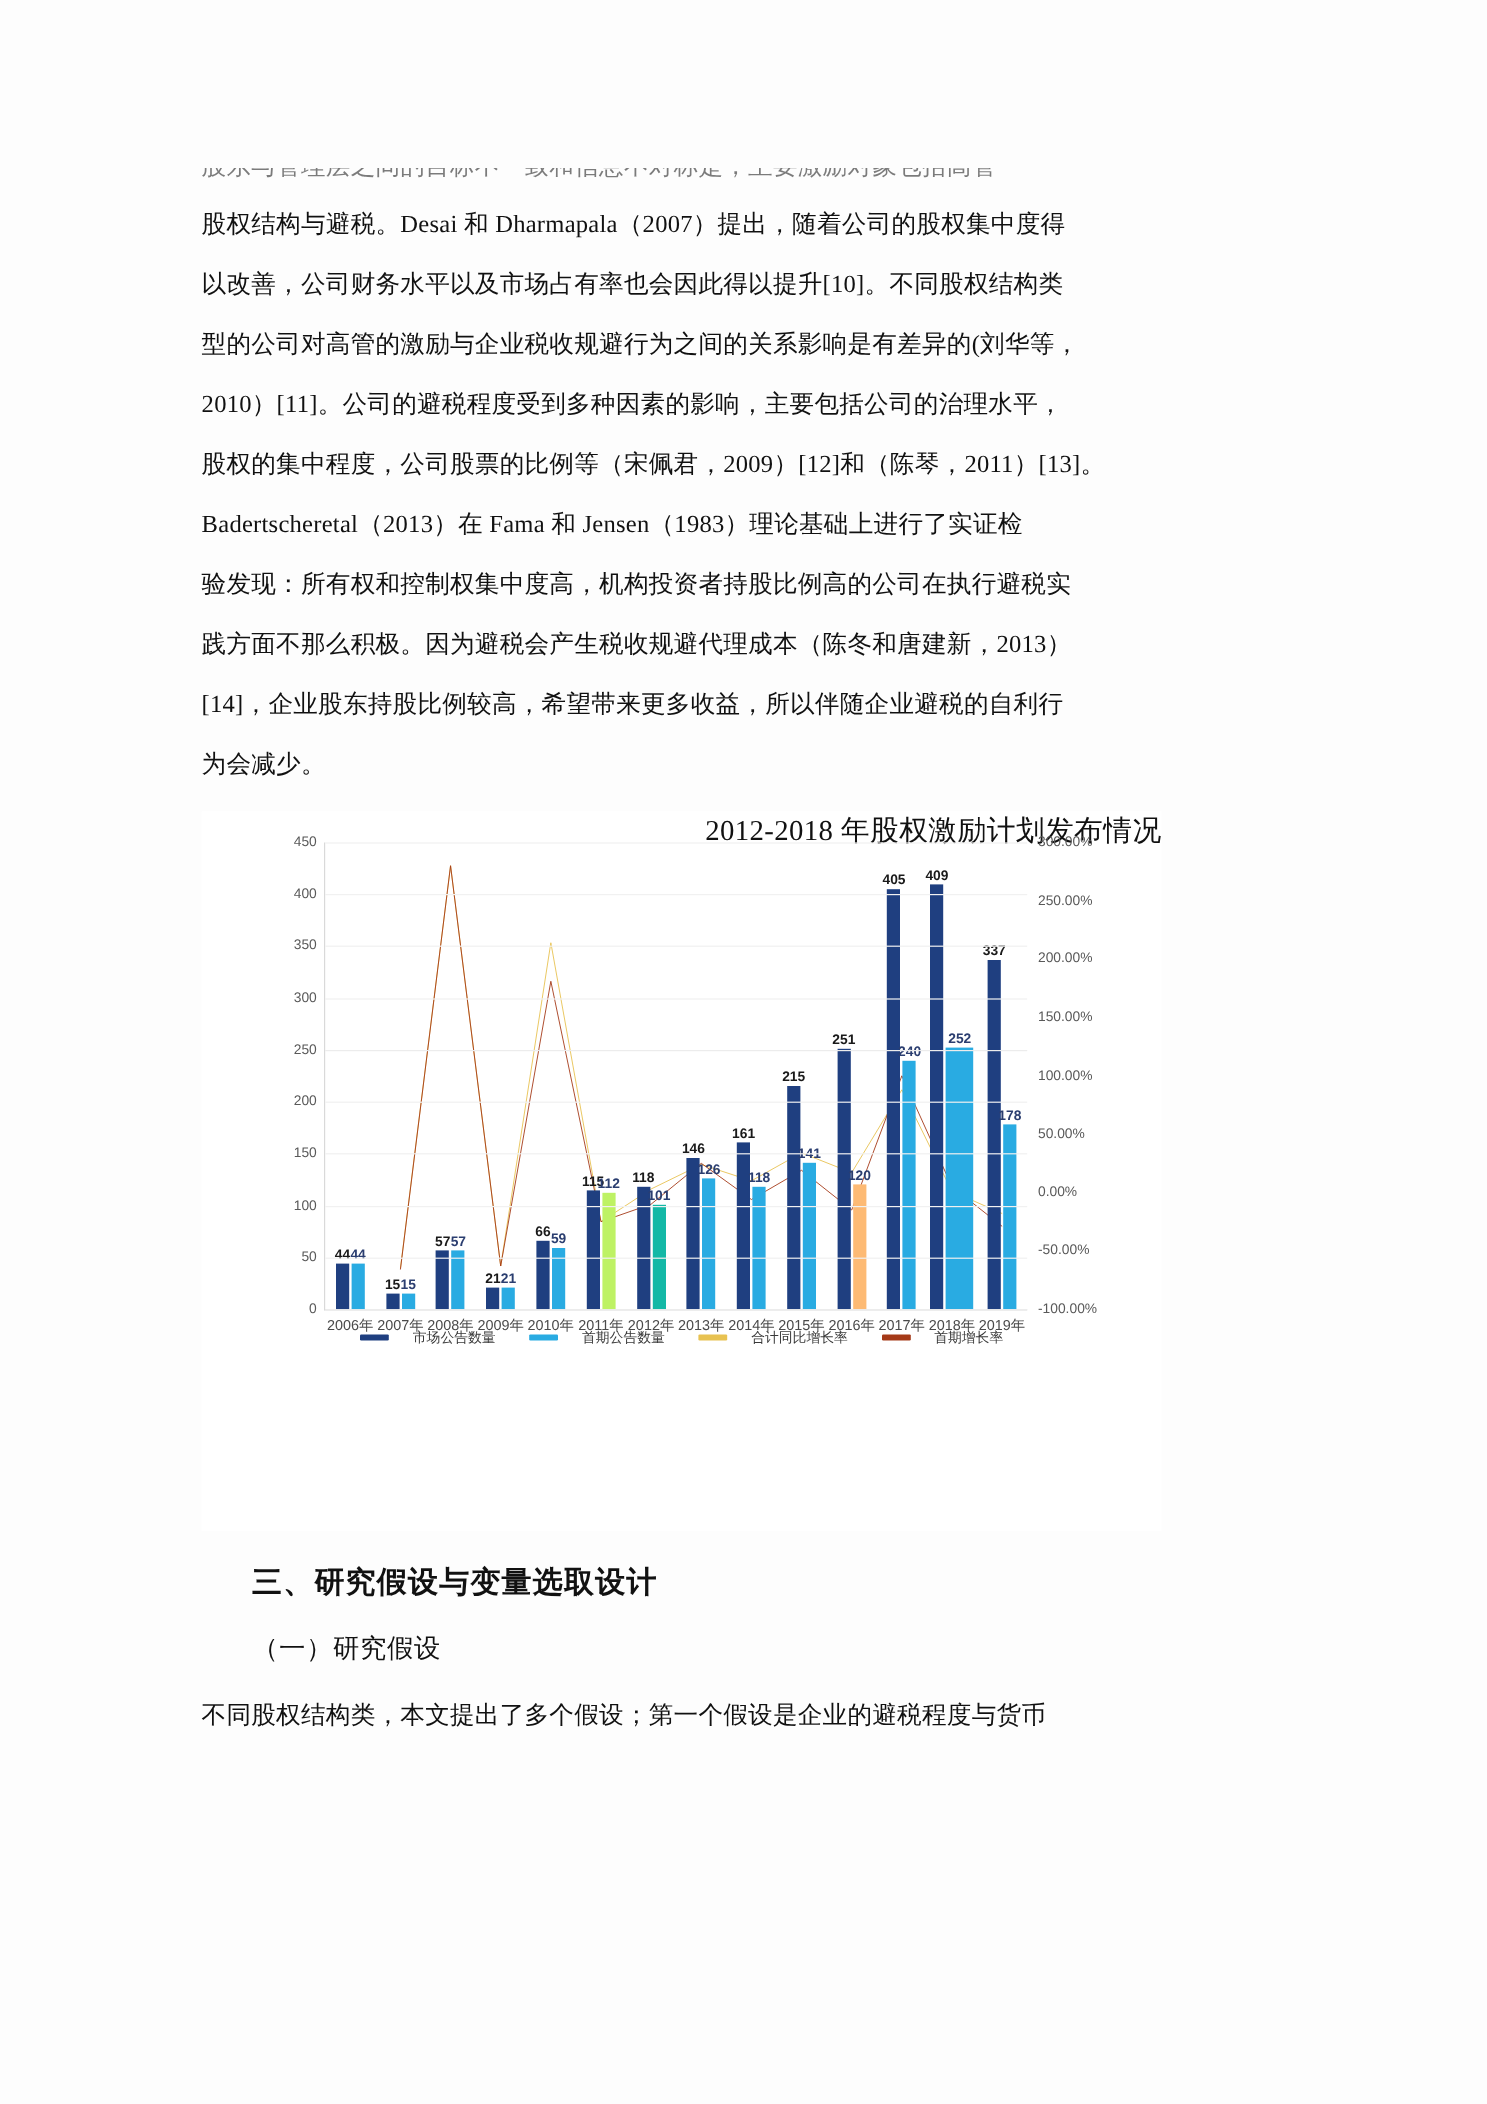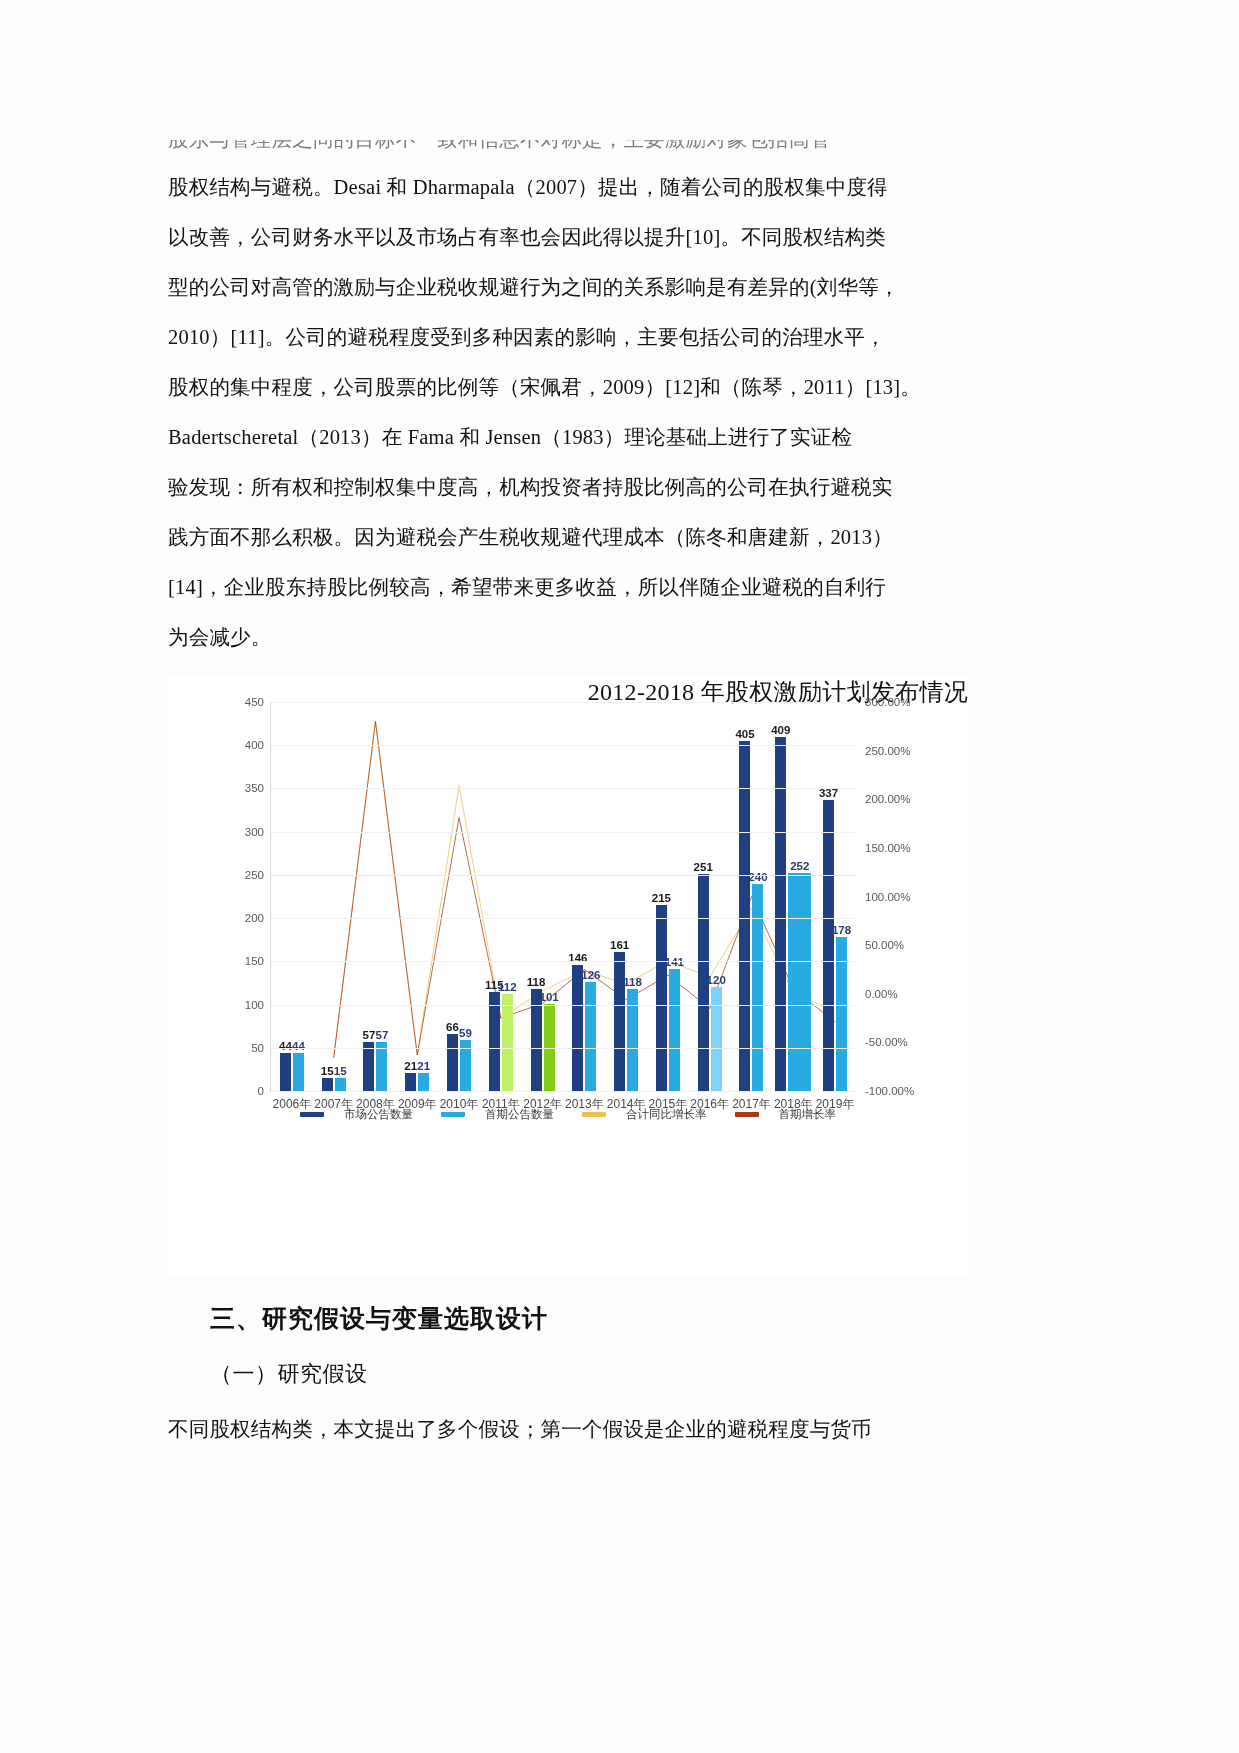--- a/index.html
+++ b/index.html
@@ -148,21 +148,21 @@
                   <span class="blabel">115</span>
                 </div>
                 <div class="bar light" style="height: 24.8889%; background: #bef264;">
                   <span class="blabel lt">112</span>
                 </div>
               </div>
               <div class="slot">
                 <div class="bar dark" style="height: 26.2222%; background: rgb(31, 63, 128);">
                   <span class="blabel">118</span>
                 </div>
-                <div class="bar light" style="height: 22.4444%; background: #84cc16;">
+                <div class="bar light" style="height: 22.4444%; background: #14b8a6;">
                   <span class="blabel lt">101</span>
                 </div>
               </div>
               <div class="slot">
                 <div class="bar dark" style="height: 32.4444%; background: rgb(31, 63, 128);">
                   <span class="blabel">146</span>
                 </div>
                 <div class="bar light" style="height: 28%; background: rgb(41, 171, 226);">
                   <span class="blabel lt">126</span>
                 </div>
@@ -180,21 +180,21 @@
                   <span class="blabel">215</span>
                 </div>
                 <div class="bar light" style="height: 31.3333%; background: rgb(41, 171, 226);">
                   <span class="blabel lt">141</span>
                 </div>
               </div>
               <div class="slot">
                 <div class="bar dark" style="height: 55.7778%; background: rgb(31, 63, 128);">
                   <span class="blabel">251</span>
                 </div>
-                <div class="bar light" style="height: 26.6667%; background: #7dd3fc;">
+                <div class="bar light" style="height: 26.6667%; background: #fdba74;">
                   <span class="blabel lt">120</span>
                 </div>
               </div>
               <div class="slot">
                 <div class="bar dark" style="height: 90%; background: rgb(31, 63, 128);">
                   <span class="blabel">405</span>
                 </div>
                 <div class="bar light" style="height: 53.3333%; background: rgb(41, 171, 226);">
                   <span class="blabel lt">240</span>
                 </div>

